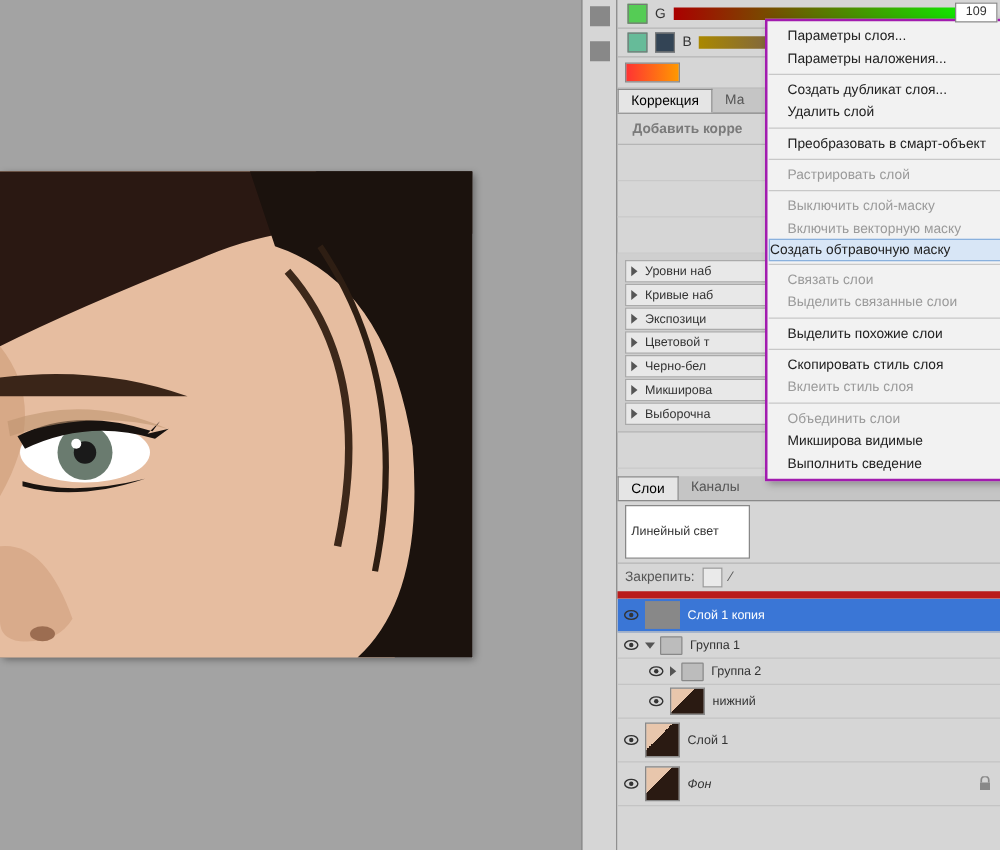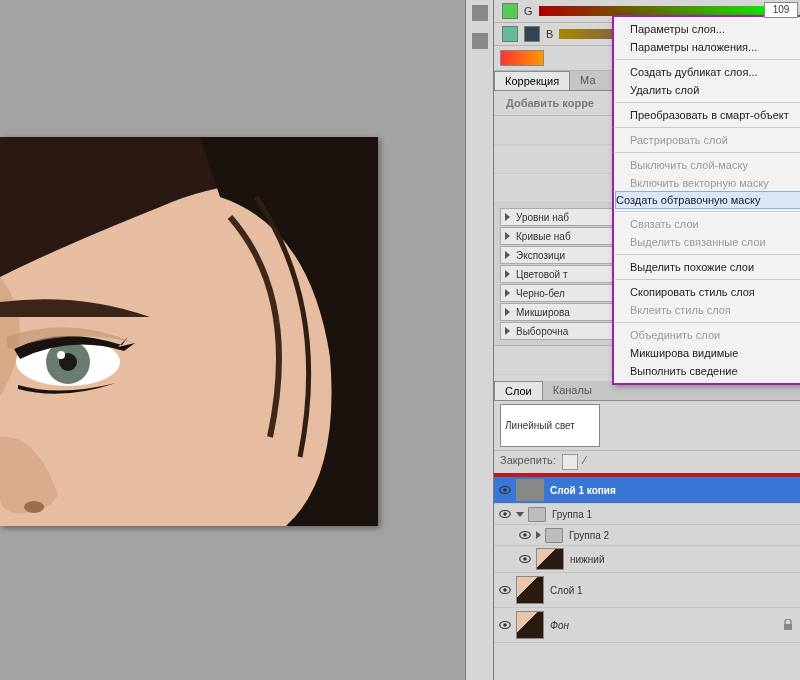--- a/index.html
+++ b/index.html
@@ -19,36 +19,36 @@
 .tab.active{background:#e5e5e5;border:1px solid #8a8a8a;border-bottom:none;color:#000}
 .hint{padding:6px 12px;color:#7a7a7a;font-weight:bold;border-bottom:1px solid #b5b5b5}
 .iconrow{height:28px;display:flex;align-items:center;justify-content:center;gap:10px;border-bottom:1px solid #c9c9c9}
 .iconrow .sq{width:20px;height:20px;border:1px solid #999;background:#f2f2f2;display:flex;align-items:center;justify-content:center;font-size:14px;color:#333}
 .presets{padding:4px 6px;border-bottom:1px solid #b5b5b5;background:#cfcfcf}
 .preset{display:flex;align-items:center;gap:6px;background:#e8e8e8;border:1px solid #aaa;margin:1px 0;padding:0 4px;height:16px;font-size:10px;color:#333}
 .preset .tri{width:0;height:0;border-top:4px solid transparent;border-bottom:4px solid transparent;border-left:5px solid #555}
 .layersTabs{display:flex;background:#c5c5c5;border-bottom:1px solid #8a8a8a;margin-top:6px}
 .blendrow{padding:3px 6px;border-bottom:1px solid #b5b5b5;display:flex;align-items:center;gap:8px}
 .blendsel{background:#fff;border:1px solid #888;padding:15px 4px;font-size:10px;width:90px}
-.lockrow{padding:3px 6px;border-bottom:4px solid #b91c1c;color:#555;display:flex;gap:6px}
+.lockrow{padding:3px 6px;border-bottom:6px solid #b91c1c;color:#555;display:flex;align-items:center;gap:6px}
 .lockic{width:14px;height:14px;border:1px solid #999;background:#eaeaea}
 .layerlist{background:#d6d6d6;overflow-y:auto;height:240px}
 .row{display:flex;align-items:center;height:20px;border-bottom:1px solid #c4c4c4;padding:0 4px;gap:4px}
 .row.h24{height:26px}
 .eye{width:14px;height:14px;display:flex;align-items:center;justify-content:center}
 .eye svg{width:14px;height:14px}
 .thumb{width:26px;height:20px;background:#fff;border:1px solid #888;flex-shrink:0}
 .bigr{height:34px}
 .bigr .thumb{width:26px;height:26px}
 .folder{width:16px;height:13px;background:#bcbcbc;border:1px solid #888;border-radius:1px}
 .tri2{width:0;height:0;border-left:4px solid transparent;border-right:4px solid transparent;border-top:5px solid #555}
 .tri2.r{border-top:none;border-left:5px solid #555;border-right:none;border-bottom:4px solid transparent;border-top:4px solid transparent}
 .rowlabel{font-size:10px;padding-left:2px}
 .row.sel{background:#3a76d6;color:#fff}
-.row.sel .rowlabel{font-weight:bold}
+.row.sel .rowlabel{font-weight:normal}
 .lockbadge{width:12px;height:12px;margin-left:auto;margin-right:2px}
 .ctxmenu{position:absolute;top:15px;left:612px;width:215px;background:#f2f2f2;border:2px solid #a21caf;box-shadow:2px 2px 6px rgba(0,0,0,.3);padding:3px 0;z-index:50}
 .mi{padding:3px 16px;font-size:11px;color:#222;white-space:nowrap}
 .mi.dis{color:#9a9a9a}
 .mi.hover{background:#d8e6f6;border:1px solid #8ab1dd;margin:-1px 1px;padding:2px 0}
 .sep{height:1px;background:#c8c8c8;margin:3px 1px}
 .swrow{height:24px;display:flex;align-items:center;padding:0 6px;gap:6px;border-bottom:1px solid #b5b5b5}
 .swbox{width:42px;height:14px;background:linear-gradient(to right,#f33,#f90);border:1px solid #888}
 
 .face-svg{width:378px;height:389px;display:block}

